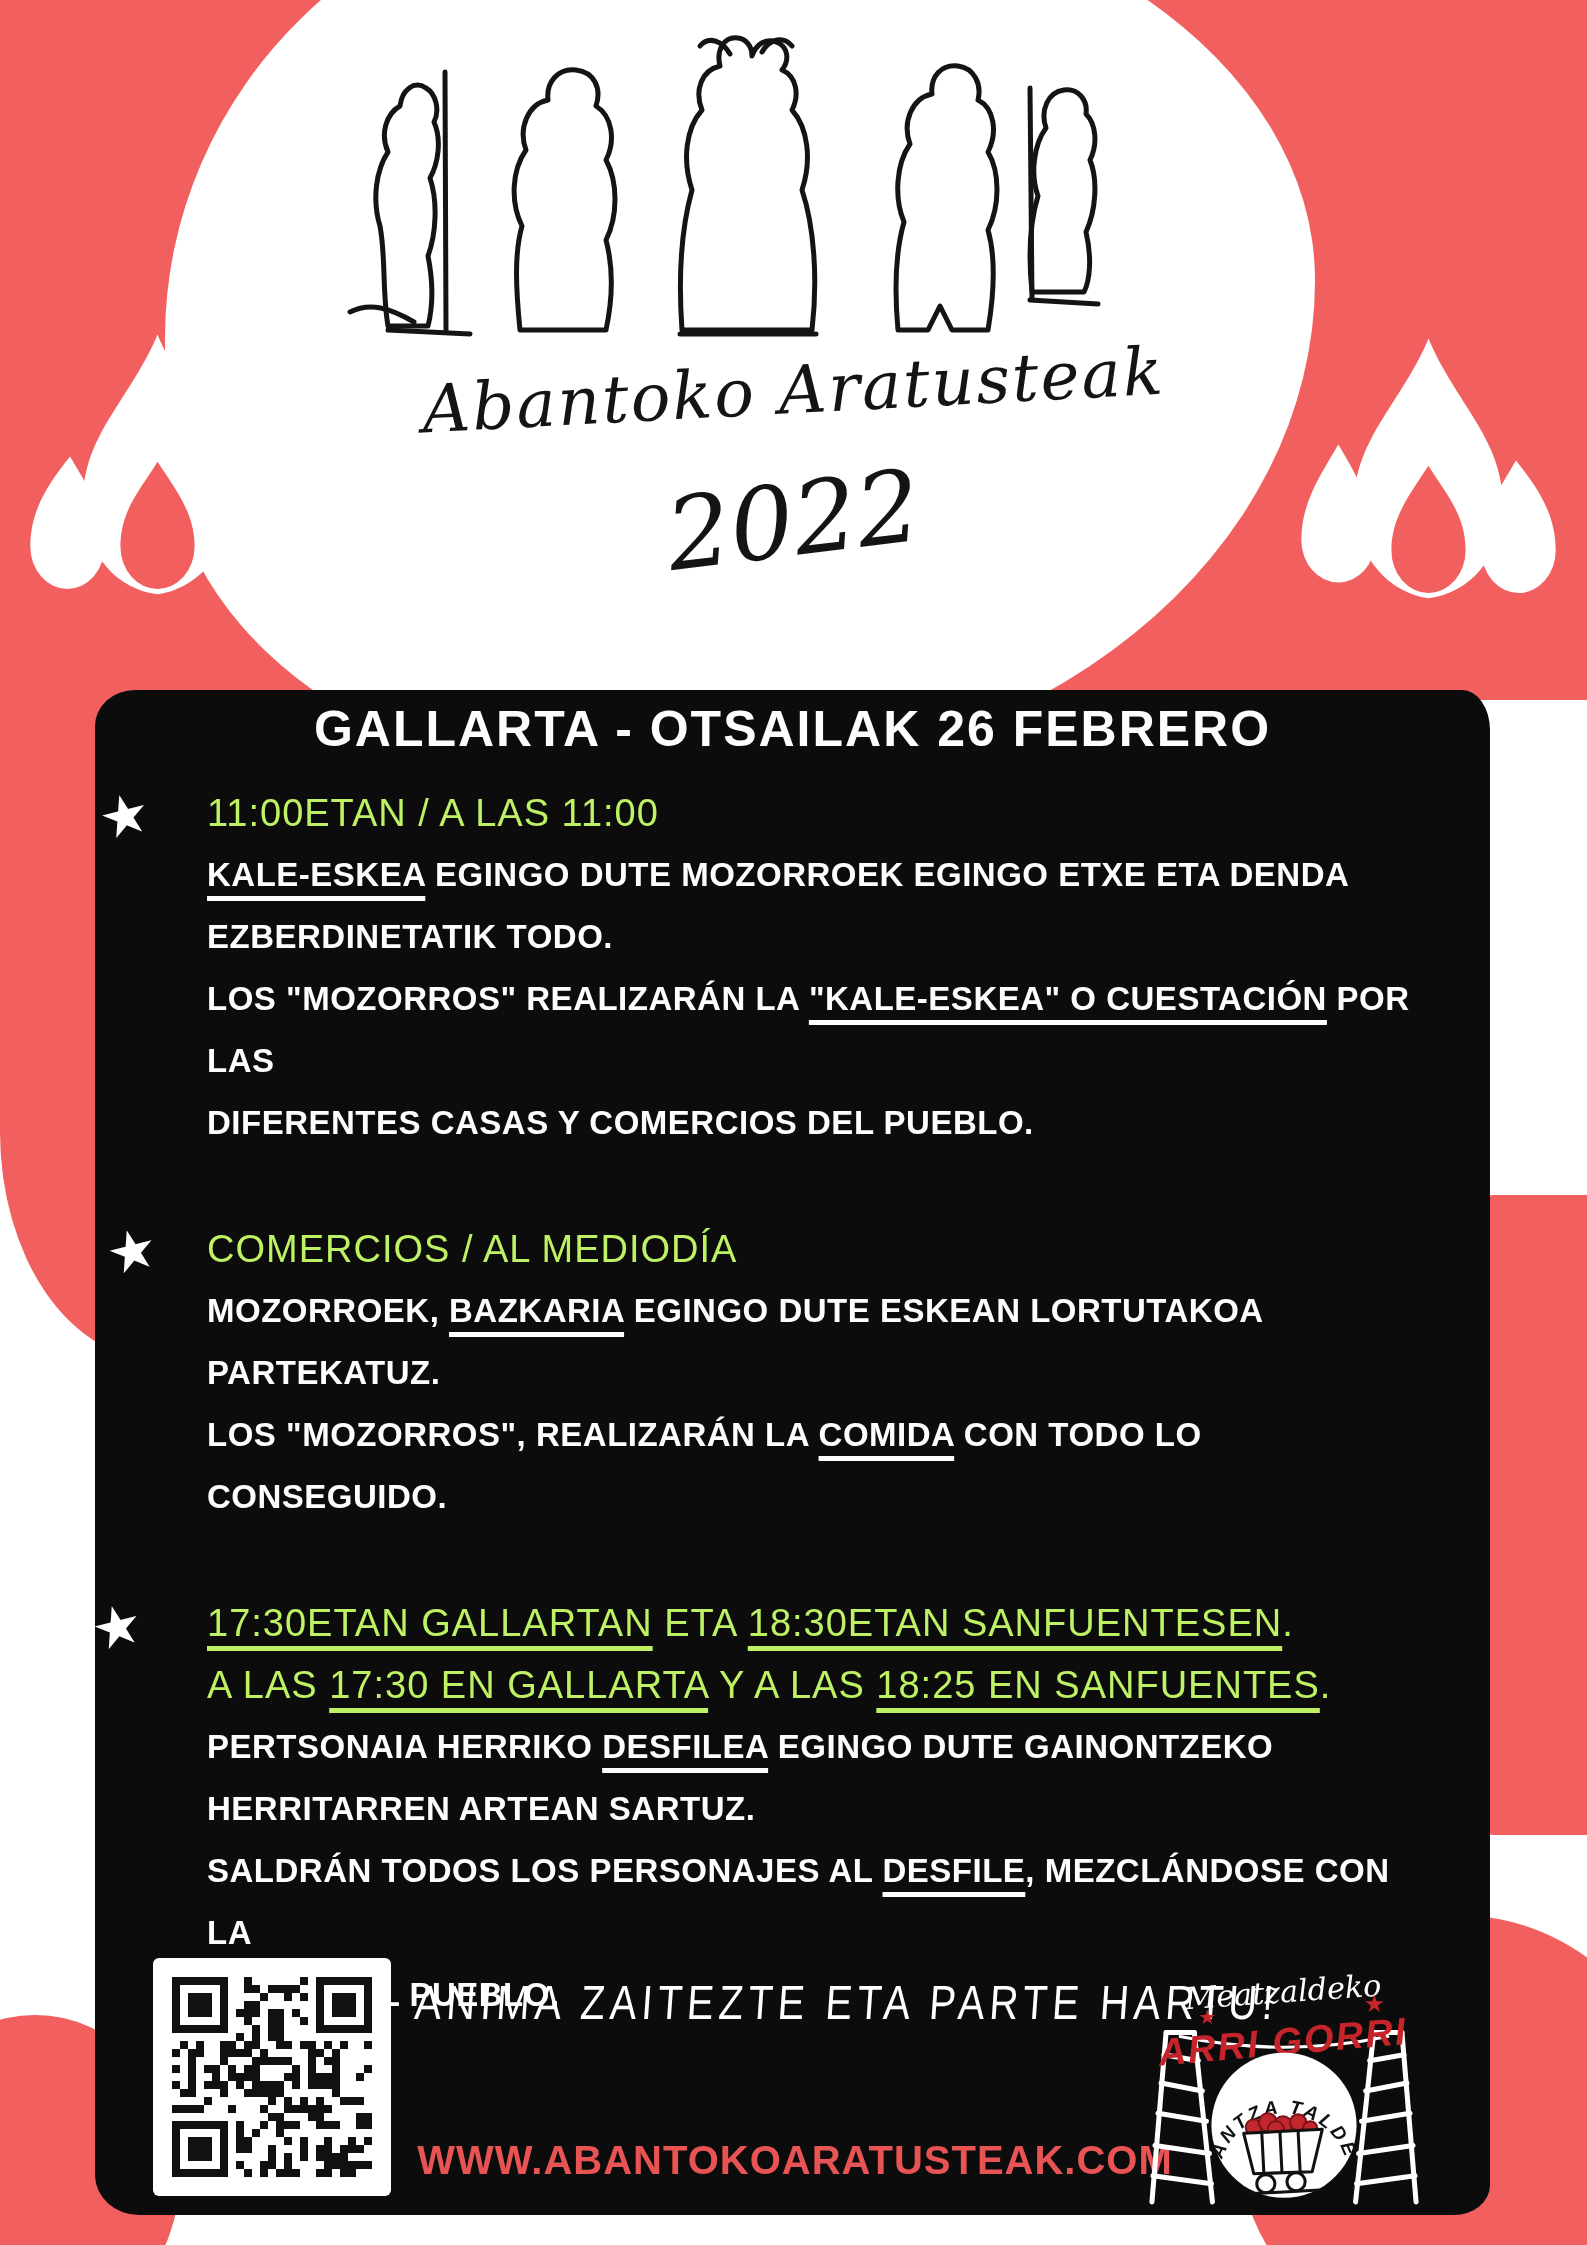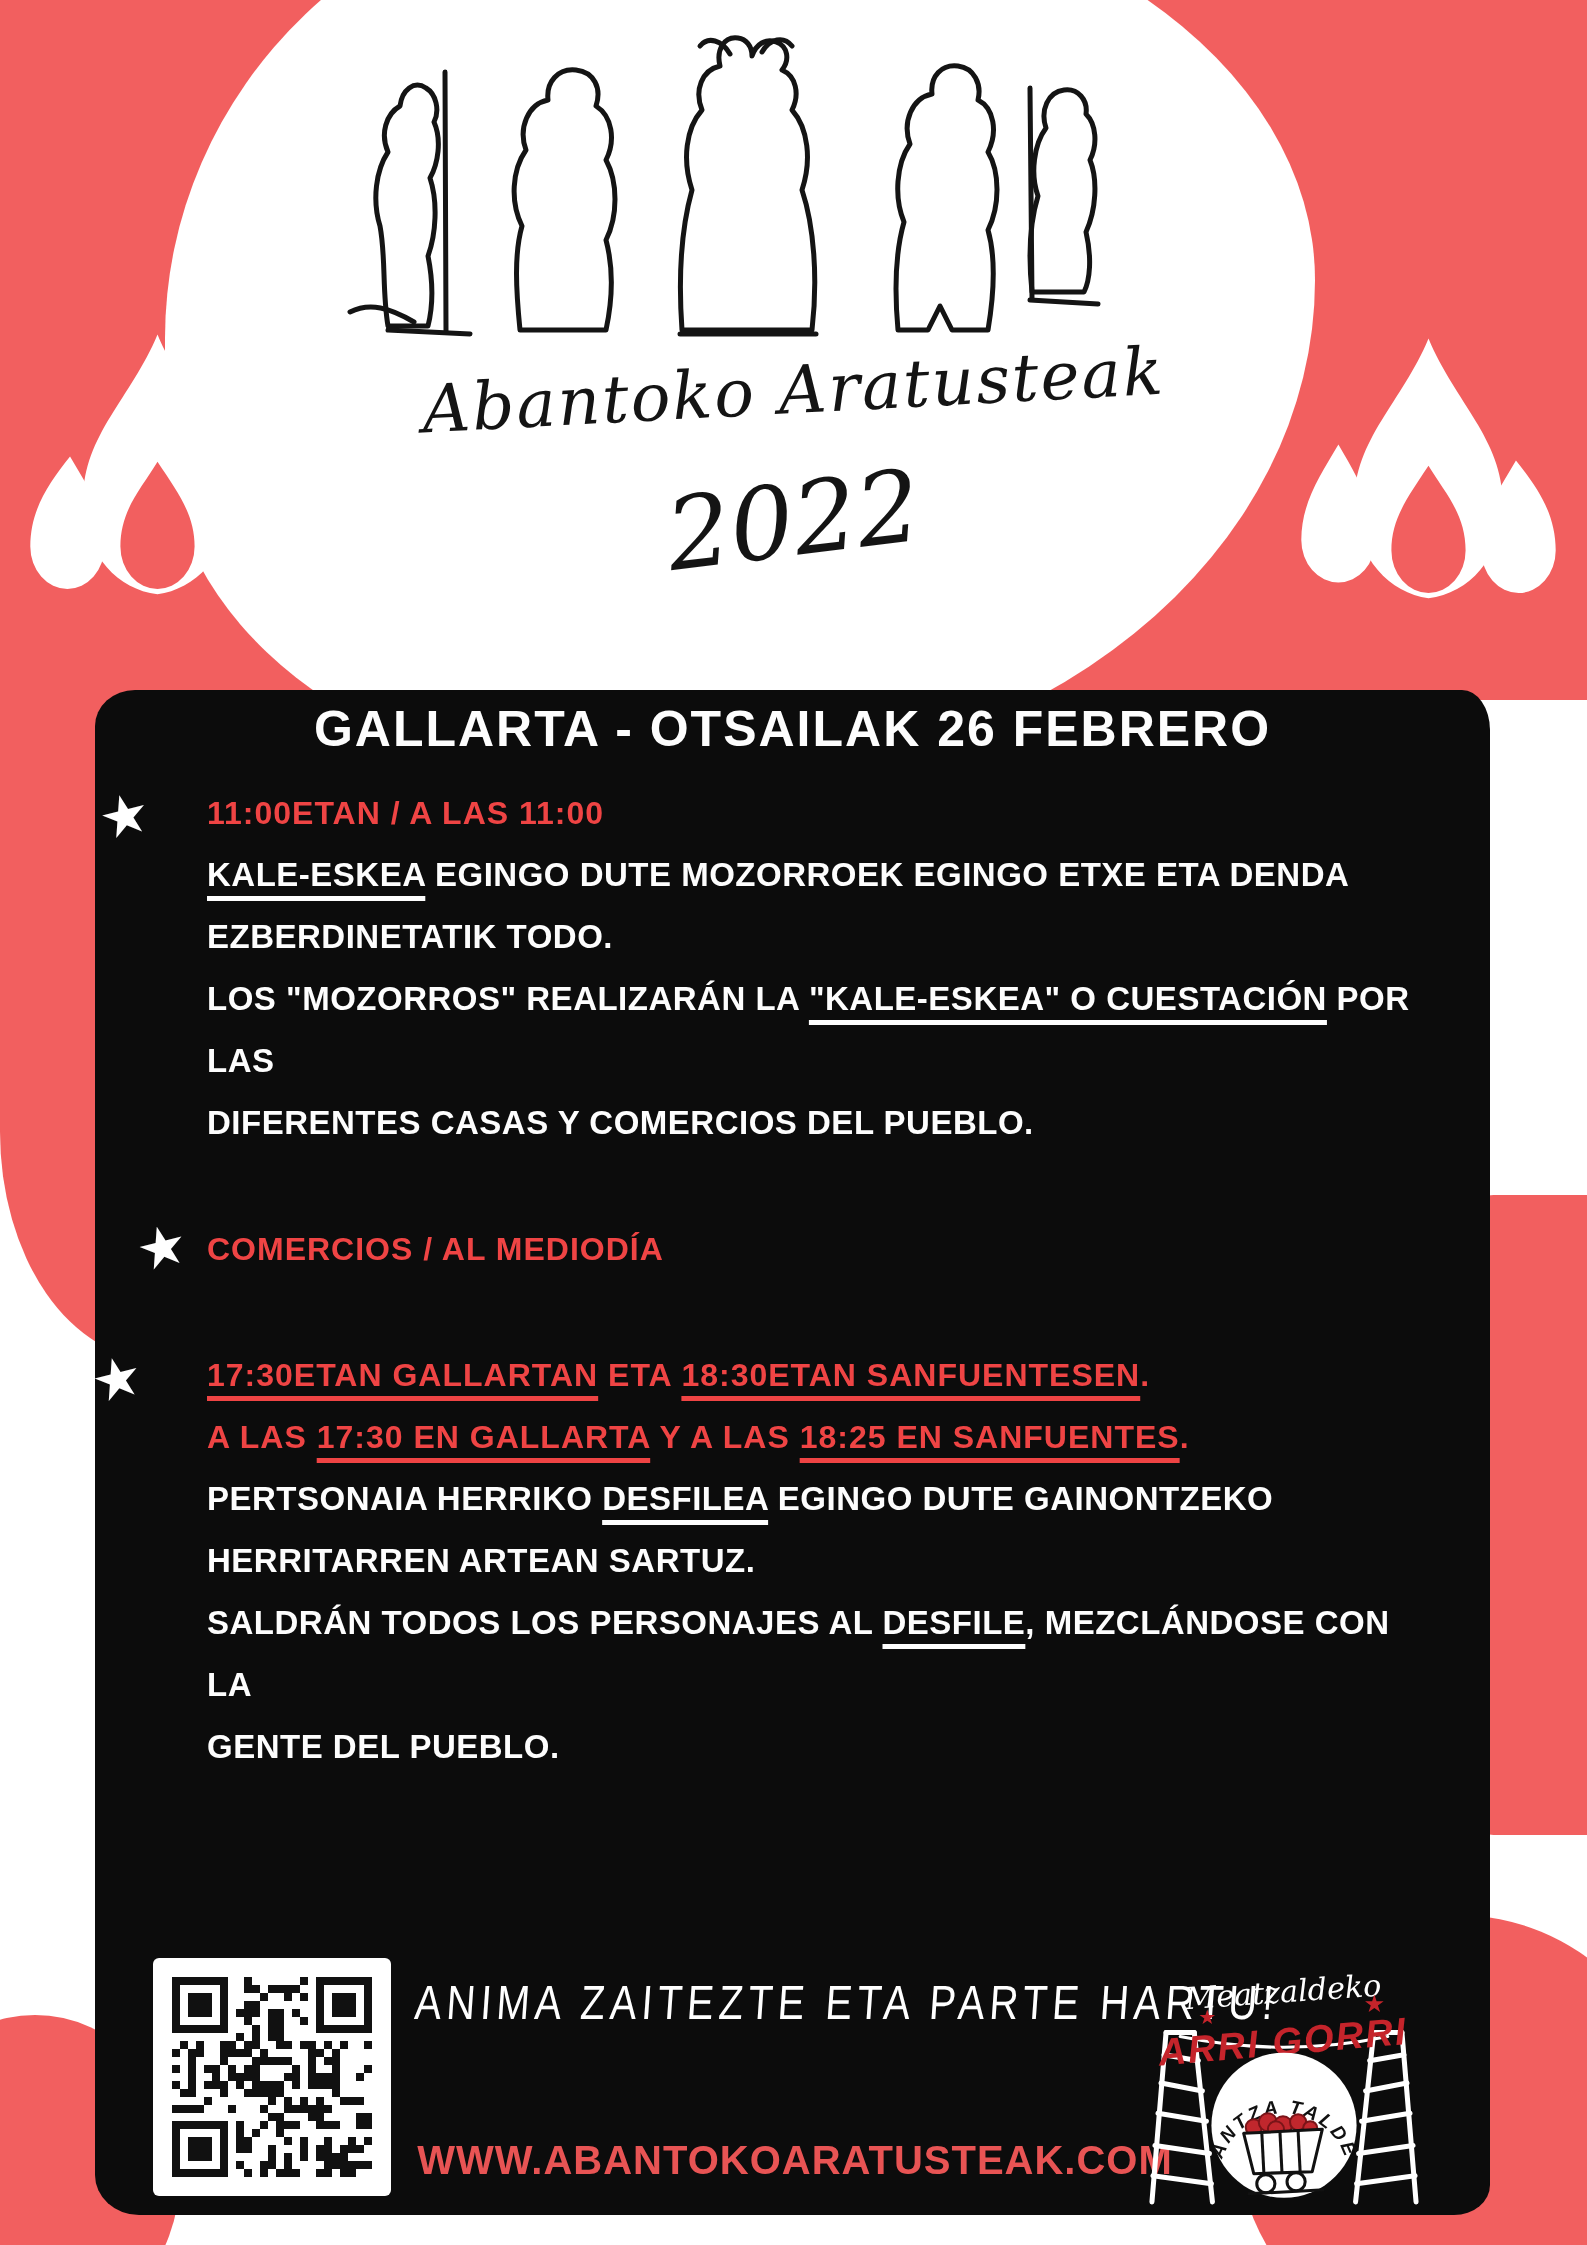--- a/index.html
+++ b/index.html
@@ -32,21 +32,21 @@
 
   
   .panel{position:absolute;left:95px;top:690px;width:1395px;height:1525px;background:#0c0c0c;
          border-radius:40px 28px 36px 44px / 36px 40px 30px 40px;color:#ffffff;}
   .dates{text-align:center;font-weight:bold;font-size:50px;letter-spacing:2px;line-height:78px;color:#fdfdfd;}
 
   .sections{margin:14px 60px 0 42px;}
   .section{display:flex;margin-bottom:64px;}
   .star{flex:0 0 70px;font-size:56px;line-height:62px;color:#ffffff;transform:rotate(-14deg);margin-top:-4px;}
   .sec-content{flex:1;}
-  .sec-heading{color:#ef4444;font-weight:bold;font-size:32px;}
+  .sec-heading{color:#bef264;font-weight:normal;font-size:38px;}
   .sec-heading .h-line{line-height:62px;letter-spacing:1px;}
   .sec-body{color:#fdfdfd;font-weight:bold;font-size:33px;}
   .sec-body .b-line{line-height:62px;letter-spacing:0.5px;}
   .u{text-decoration:underline;text-decoration-thickness:5px;text-underline-offset:10px;margin-top:12px;}
 
   
   .qr-box{position:absolute;left:58px;top:1268px;width:238px;height:238px;background:#ffffff;border-radius:6px;}
   .qr-box svg{position:absolute;left:19px;top:19px;width:200px;height:200px;}
   .cta{position:absolute;left:320px;top:1290px;width:760px;text-align:center;color:#ffffff;
        font-size:40px;letter-spacing:5px;transform:skewX(-4deg) scaleY(1.2);white-space:nowrap;}
@@ -118,20 +118,25 @@
               <div class="b-line"><span>LOS "MOZORROS" REALIZARÁN LA </span><span class="u">"KALE-ESKEA" O CUESTACIÓN</span><span> POR LAS</span></div>
               <div class="b-line"><span>DIFERENTES CASAS Y COMERCIOS DEL PUEBLO.</span></div>
             </div>
           </div>
         </div>
         <div class="section">
           <span class="star">★</span>
           <div class="sec-content">
             <div class="sec-heading">
               <div class="h-line"><span>COMERCIOS / AL MEDIODÍA</span></div>
+            </div>
+            <div class="sec-body">
+              <div class="b-line"><span>MOZORROEK, </span><span class="u">BAZKARIA</span><span> EGINGO DUTE ESKEAN LORTUTAKOA</span></div>
+              <div class="b-line"><span>PARTEKATUZ.</span></div>
+              <div class="b-line"><span>LOS "MOZORROS", REALIZARÁN LA </span><span class="u">COMIDA</span><span> CON TODO LO CONSEGUIDO.</span></div>
             </div>
           </div>
         </div>
         <div class="section">
           <span class="star">★</span>
           <div class="sec-content">
             <div class="sec-heading">
               <div class="h-line"><span class="u">17:30ETAN GALLARTAN</span><span> ETA </span><span class="u">18:30ETAN SANFUENTESEN</span><span>.</span></div>
               <div class="h-line"><span>A LAS </span><span class="u">17:30 EN GALLARTA</span><span> Y A LAS </span><span class="u">18:25 EN SANFUENTES</span><span>.</span></div>
             </div>

